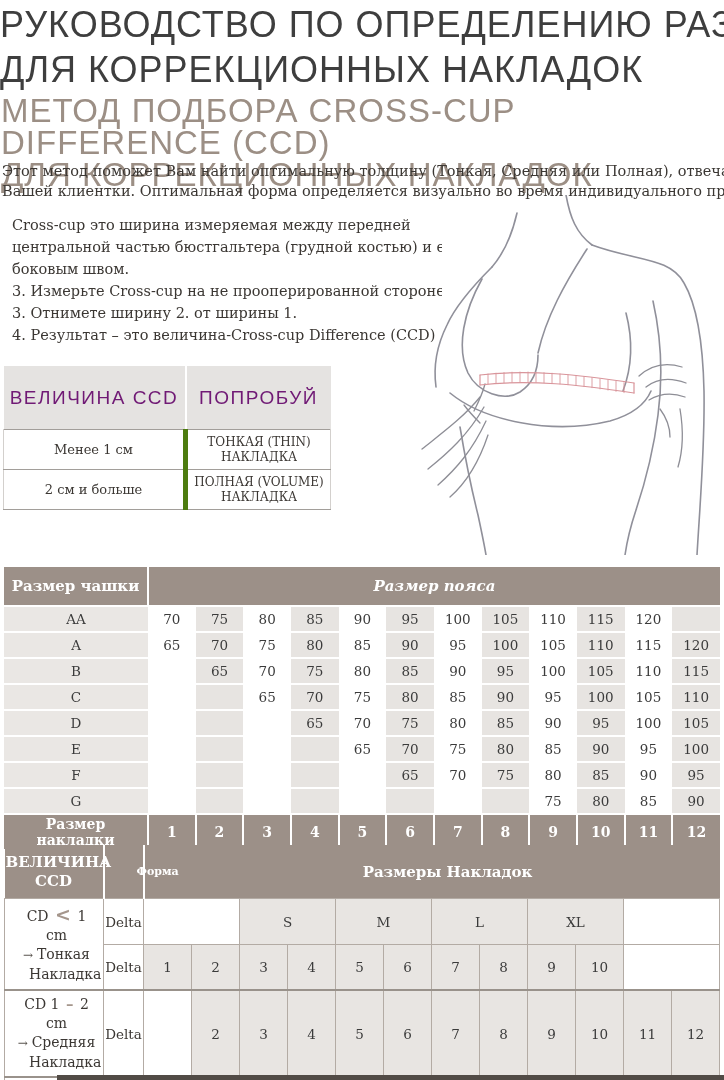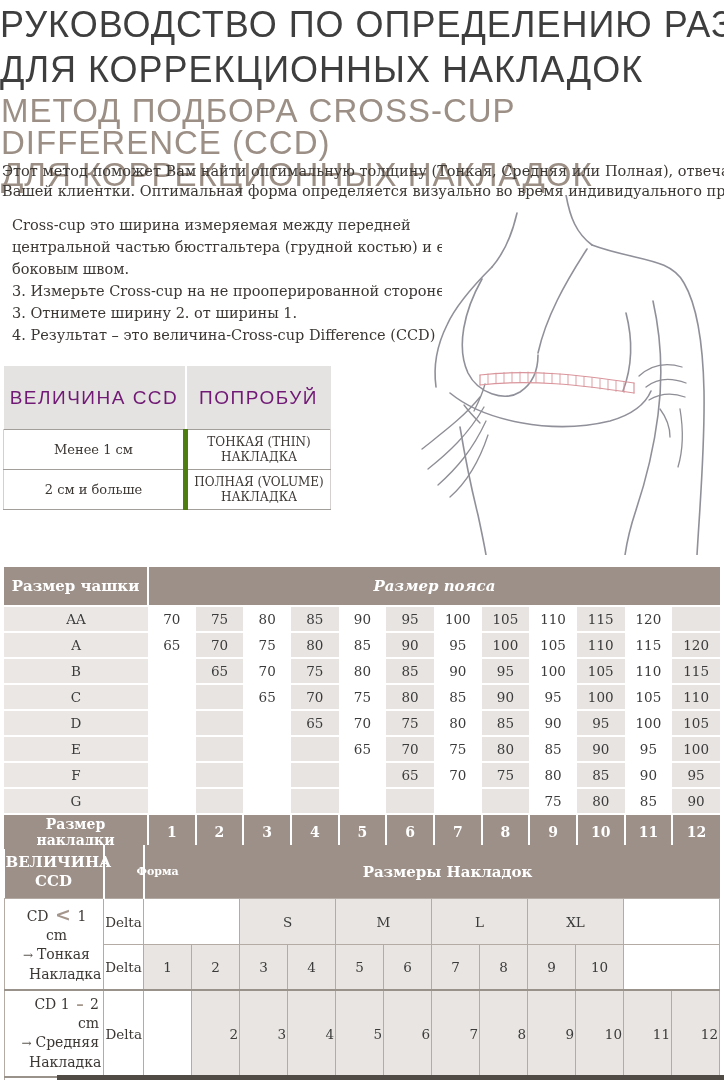--- a/index.html
+++ b/index.html
@@ -57,21 +57,21 @@
   .pt-h-sizes{font-size:15px;}
   .pad-table td{border:1px solid #b3aba4;text-align:center;vertical-align:middle;background:#fff;}
   .pad-table td.filled{background:#e8e5e2;}
   .pt-label{text-align:left;padding:4px 4px 4px 9px;font-size:14px;line-height:19px;}
   .pt-sym{color:#a5968c;font-weight:bold;font-size:19px;padding:0 2px;}
   .pt-sym.dash{font-size:15px;}
   .pt-arrow{color:#5a554f;font-size:12px;}
   .pt-l3{padding-left:15px;}
   .pt-shape{font-size:13.5px;}
   .pt-cell{font-size:13.5px;color:#3b3b3b;}
-  tr.g0r0 td{height:43px;} tr.g0r1 td{height:42px;} tr.g1r0 td{height:41px;text-align:right;} tr.g2r0 td{height:45px;}
+  tr.g0r0 td{height:43px;} tr.g0r1 td{height:42px;} tr.g1r0 td{height:41px;} tr.g2r0 td{height:45px;}
   tr.group-top td{border-top:2px solid #99928b;}
   .bottom-bar{position:absolute;left:57px;right:0;bottom:0;height:5px;background:#514b46;}
 </style>
 </head>
 <body>
 
 <header class="title">
   <div>РУКОВОДСТВО ПО ОПРЕДЕЛЕНИЮ РАЗМЕРА</div>
   <div>ДЛЯ КОРРЕКЦИОННЫХ НАКЛАДОК</div>
 </header>

